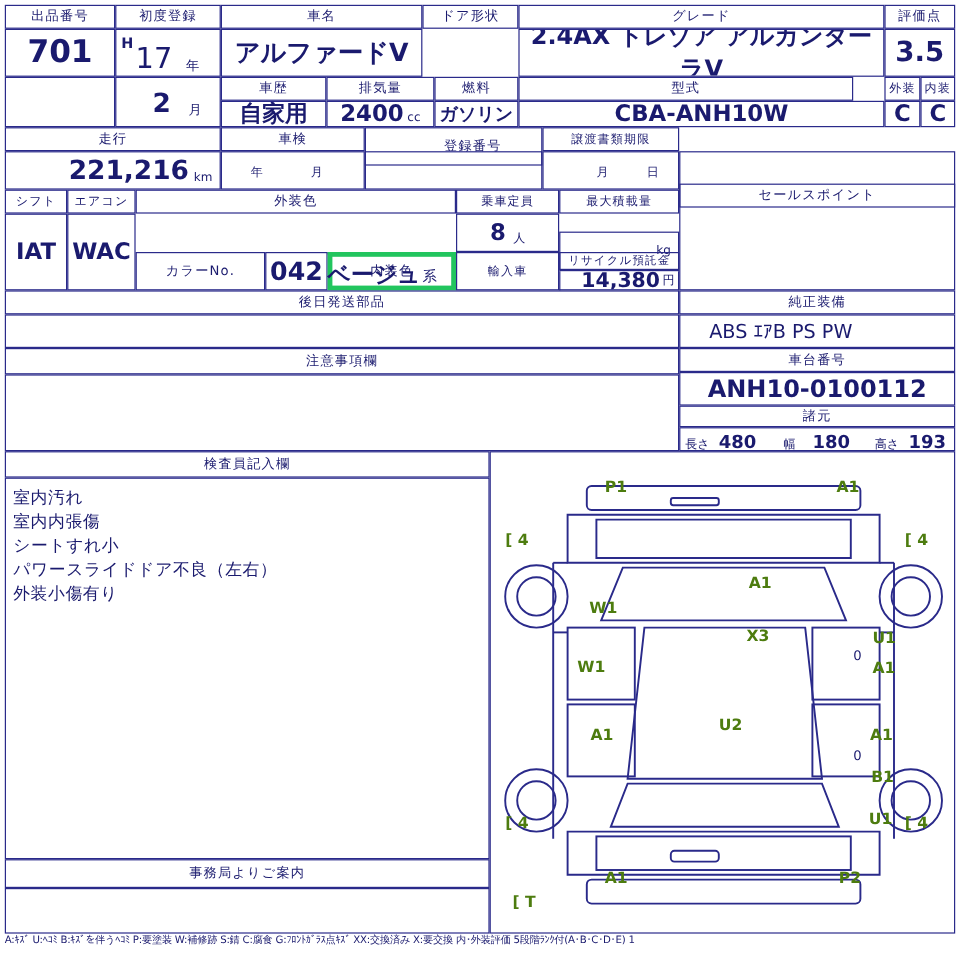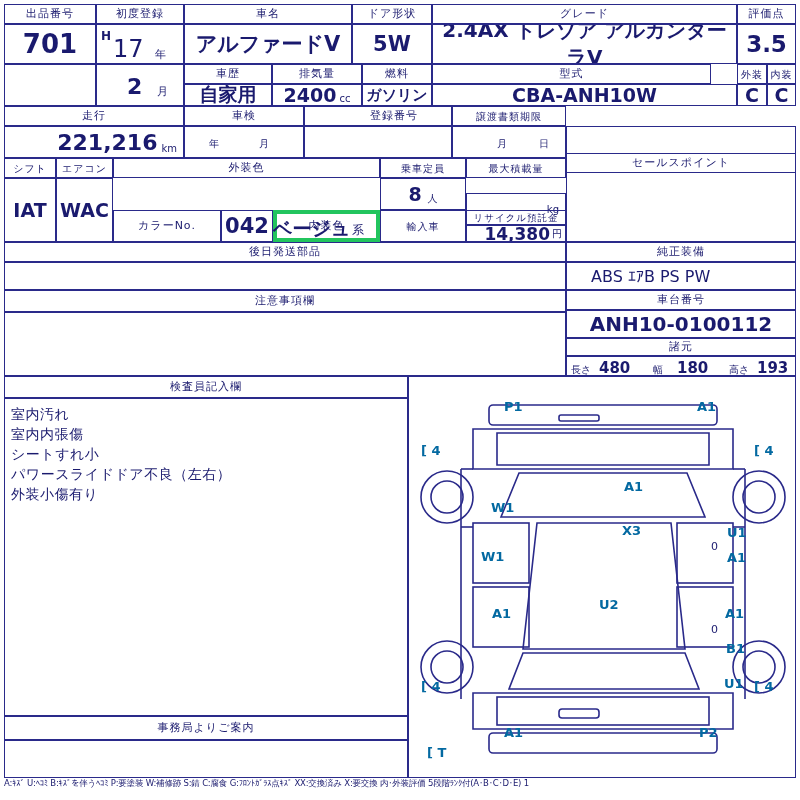--- a/index.html
+++ b/index.html
@@ -51,21 +51,21 @@
     letter-spacing: -0.2px;
     white-space: nowrap;
     color: #1a1a6e;
   }
   
   #diagram { position: absolute; }
   .dlabel {
     position: absolute;
     font-size: 13px;
     font-weight: bold;
-    color: #0369a1;
+    color: #4d7c0f;
     white-space: nowrap;
   }
   .dsmall {
     position: absolute;
     font-size: 11px;
     color: #1a1a6e;
     white-space: nowrap;
   }
   .insp-line {
     font-size: 14px;
@@ -91,21 +91,20 @@
   </div>
   <div class="bx" style="left:92px;top:60px;width:88px;height:42px;">
     <div style="position:absolute;left:30px;top:9px;font-size:22px;font-weight:bold;">2</div>
     <div style="position:absolute;left:60px;top:19px;font-size:11px;">月</div>
   </div>
 
   <div class="bx lbl center" style="left:180px;top:0;width:168px;height:20px;">車名</div>
   <div class="bx val center" style="left:180px;top:20px;width:168px;height:40px;font-size:21px;">アルファードV</div>
 
   <div class="bx lbl center" style="left:348px;top:0;width:80px;height:20px;">ドア形状</div>
-  <div class="bx val center" style="left:348px;top:20px;width:80px;height:40px;font-size:21px;">5W</div>
 
   <div class="bx lbl center" style="left:428px;top:0;width:305px;height:20px;">グレード</div>
   <div class="bx val center" style="left:428px;top:20px;width:305px;height:40px;font-size:20px;">2.4AX トレゾア アルカンターラV</div>
 
   <div class="bx lbl center" style="left:733px;top:0;width:59px;height:20px;">評価点</div>
   <div class="bx val center" style="left:733px;top:20px;width:59px;height:40px;font-size:23px;">3.5</div>
 
   <div class="bx lbl center" style="left:180px;top:60px;width:88px;height:20px;">車歴</div>
   <div class="bx val center" style="left:180px;top:80px;width:88px;height:22px;font-size:19px;">自家用</div>
 
@@ -131,21 +130,21 @@
     <span style="font-size:22px;font-weight:bold;">221,216</span>
     <span class="unit" style="margin-left:4px;align-self:flex-end;margin-bottom:3px;">km</span>
   </div>
 
   <div class="bx lbl center" style="left:180px;top:102px;width:120px;height:20px;">車検</div>
   <div class="bx" style="left:180px;top:122px;width:120px;height:32px;">
     <span class="sub" style="position:absolute;left:24px;top:10px;">年</span>
     <span class="sub" style="position:absolute;left:74px;top:10px;">月</span>
   </div>
 
-  <div class="bx lbl center" style="left:300px;top:102px;width:148px;height:20px;padding-left:32px;">登録番号</div>
+  <div class="bx lbl center" style="left:300px;top:102px;width:148px;height:32px;padding-left:32px;">登録番号</div>
   <div class="bx" style="left:300px;top:122px;width:148px;height:32px;"></div>
 
   <div class="bx lbl center" style="left:448px;top:102px;width:114px;height:20px;font-size:10px;">譲渡書類期限</div>
   <div class="bx" style="left:448px;top:122px;width:114px;height:32px;">
     <span class="sub" style="position:absolute;left:44px;top:10px;">月</span>
     <span class="sub" style="position:absolute;left:86px;top:10px;">日</span>
   </div>
 
   <div class="bx lbl center" style="left:562px;top:102px;width:230px;height:20px;margin-top:47px;">セールスポイント</div>
   <div class="bx" style="left:562px;top:122px;width:230px;height:116px;"></div>

